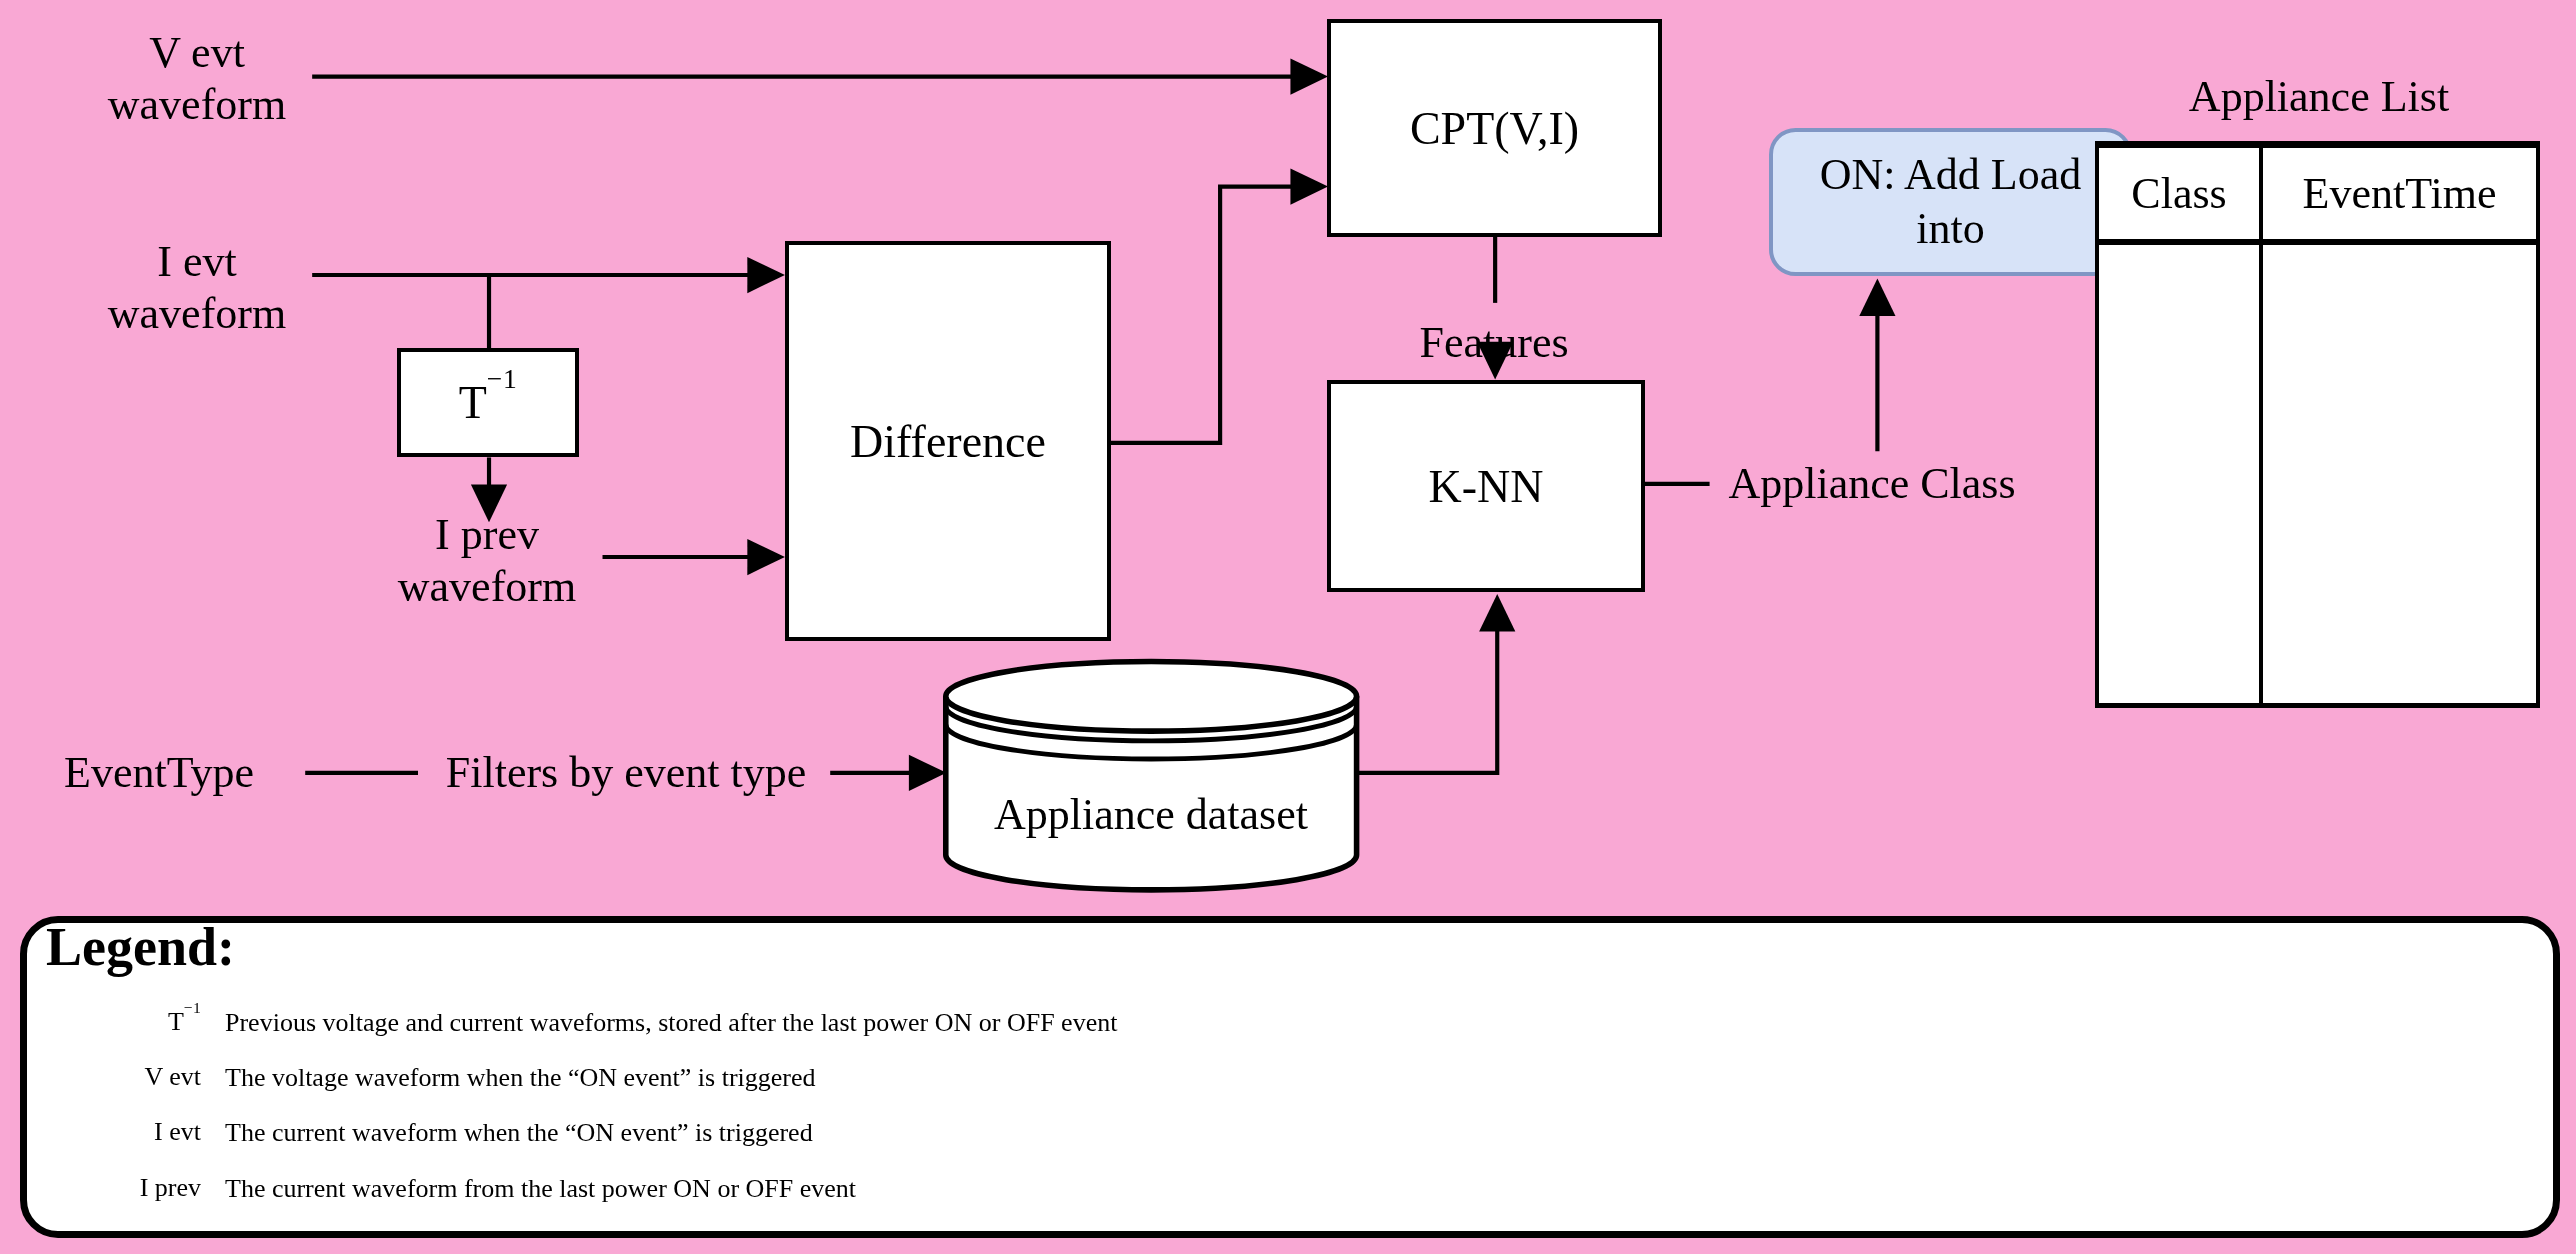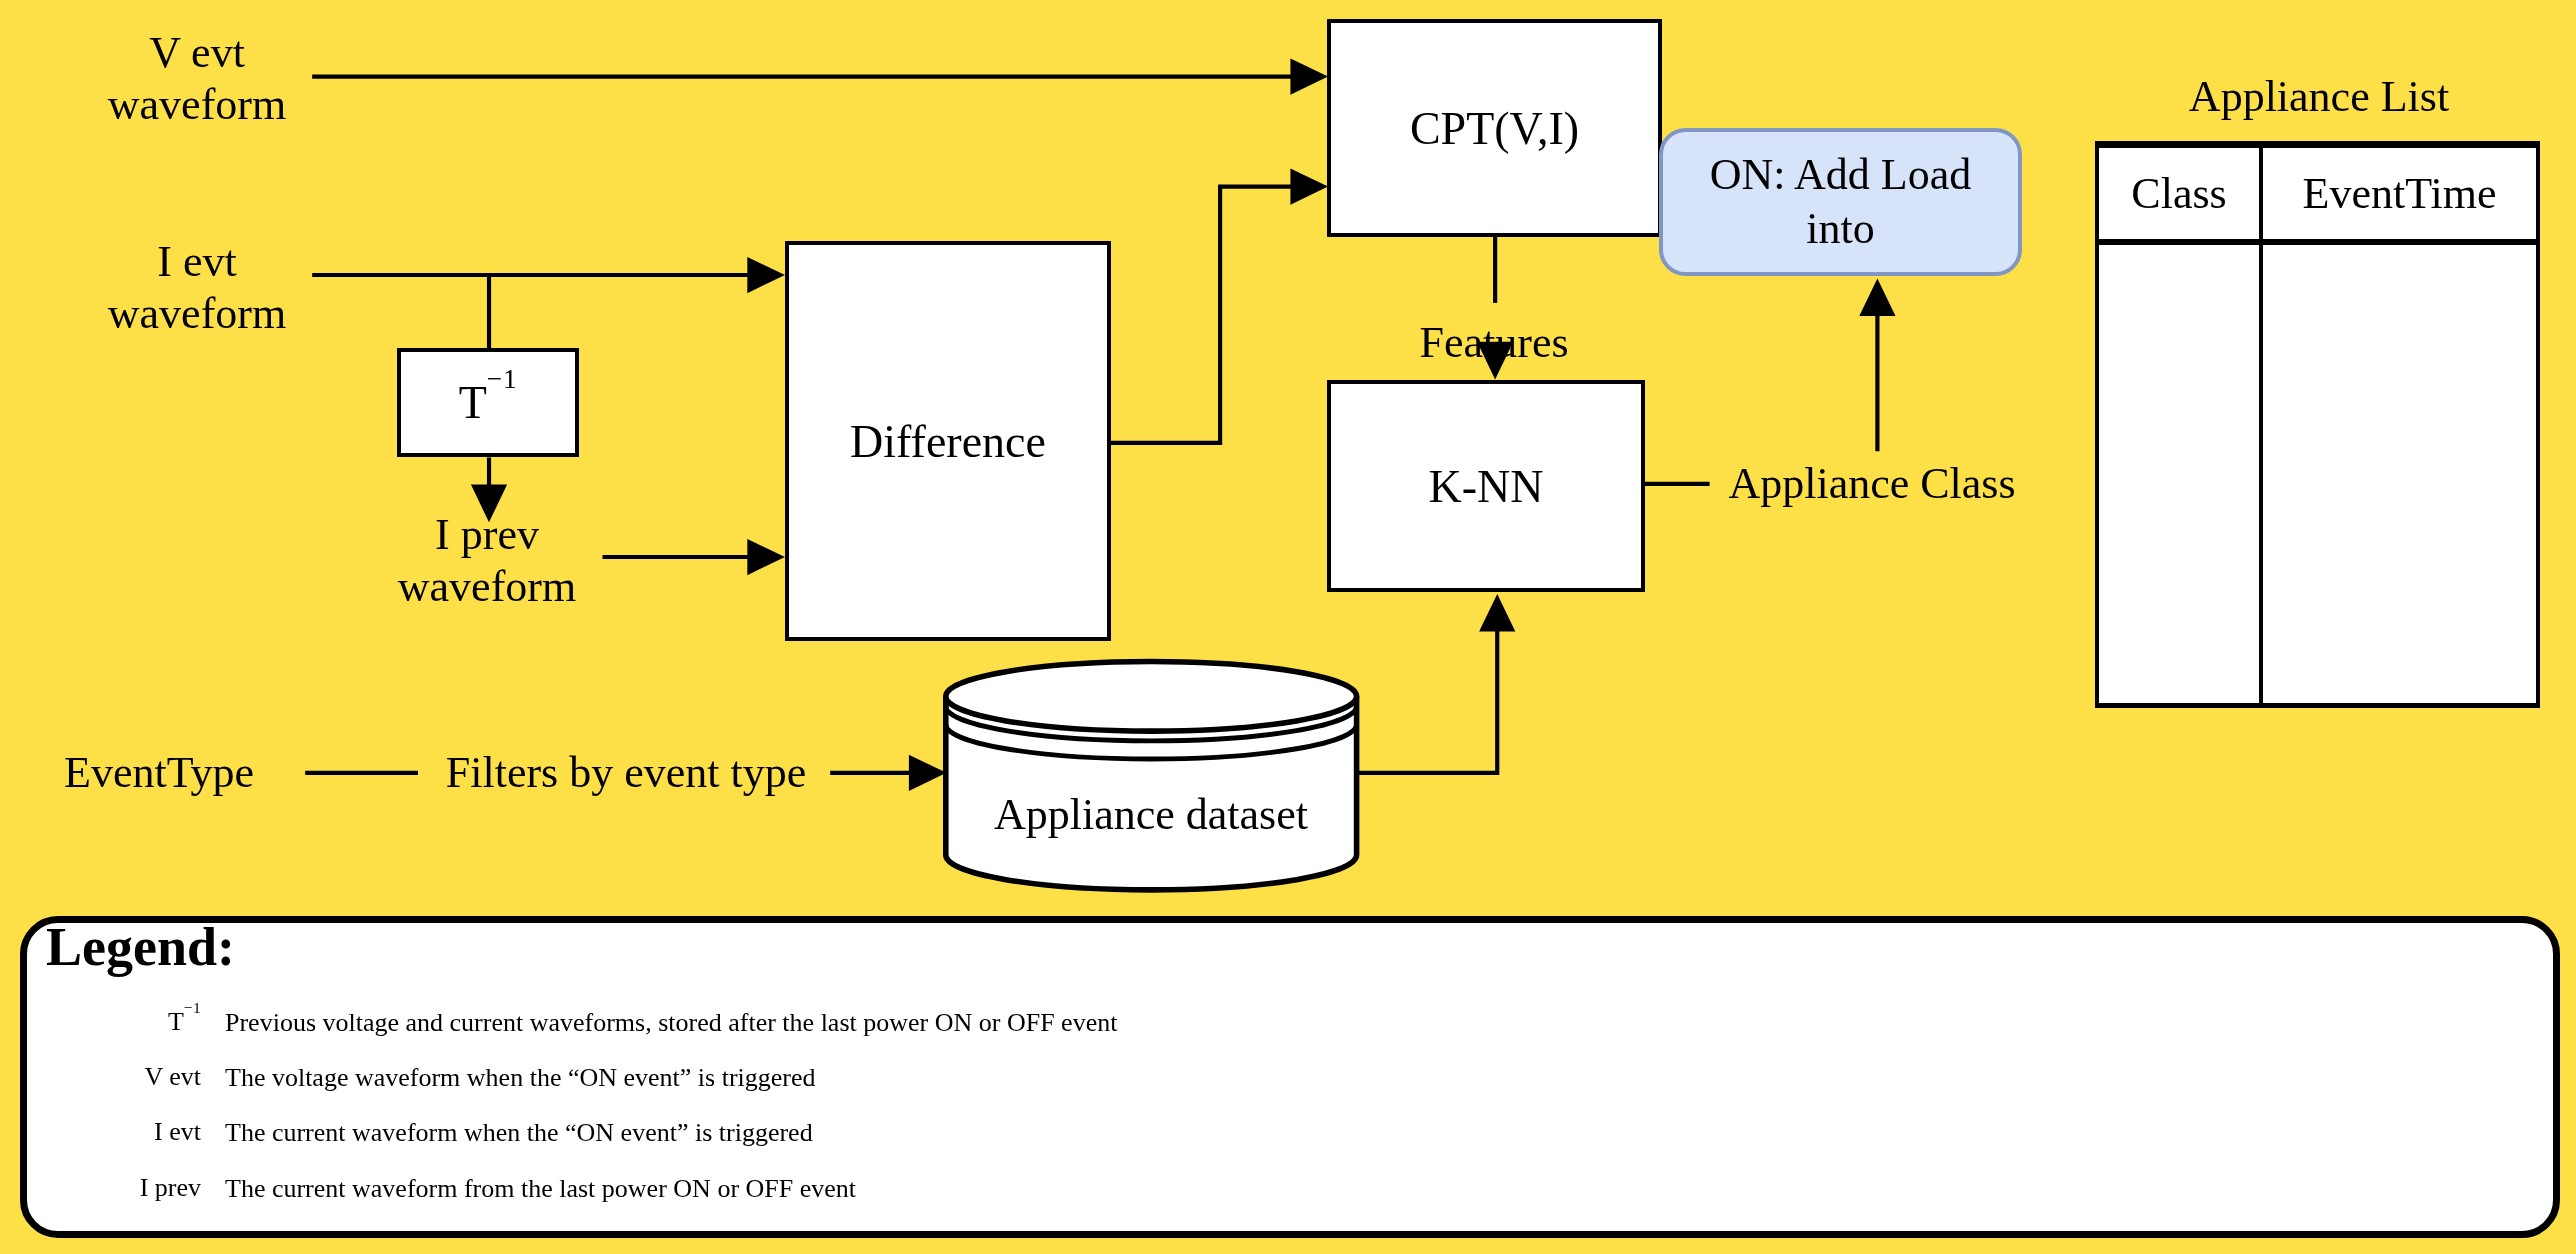--- a/index.html
+++ b/index.html
@@ -1,17 +1,17 @@
 <!DOCTYPE html>
 <html style="font-size:11px"><head>
 <meta charset="utf-8">
 <style>
   html,body{margin:0;padding:0;background:#ffffff;}
   #canvas{
-    position:relative;width:2576px;height:1254px;background:#fde047;overflow:hidden;
+    position:relative;width:2576px;height:1254px;background:#f9a8d4;overflow:hidden;
     font-family:"Liberation Serif","DejaVu Serif",serif;color:#000;
   }
   #wires{position:absolute;left:0;top:0;}
   .abs{position:absolute;transform:translate(-50%,-50%);text-align:center;white-space:nowrap;}
   .lbl{font-size:44px;line-height:52px;}
   .box{
     position:absolute;border:4.2px solid #000;background:#fff;
     display:flex;align-items:center;justify-content:center;
     font-size:46px;text-align:center;box-sizing:border-box;
   }
@@ -122,21 +122,21 @@
   </div>
 
   <div class="box" style="left:1327px;top:380px;width:318px;height:212px;">
     <span>K-NN</span>
   </div>
 
   <div class="box thick" style="left:1327px;top:19px;width:335px;height:218px;">
     <span>CPT(V,I)</span>
   </div>
 
-  <div class="box" id="on-add-box" style="left:1659px;top:128px;width:363px;height:148px;">
+  <div class="box" id="on-add-box" style="left:1769px;top:128px;width:363px;height:148px;">
     <span>
       <span style="display:block">ON: Add Load</span>
       <span style="display:block">into</span>
     </span>
   </div>
 
   <div class="abs lbl" style="left:1151px;top:815px;">
     <span>Appliance dataset</span>
   </div>
 

